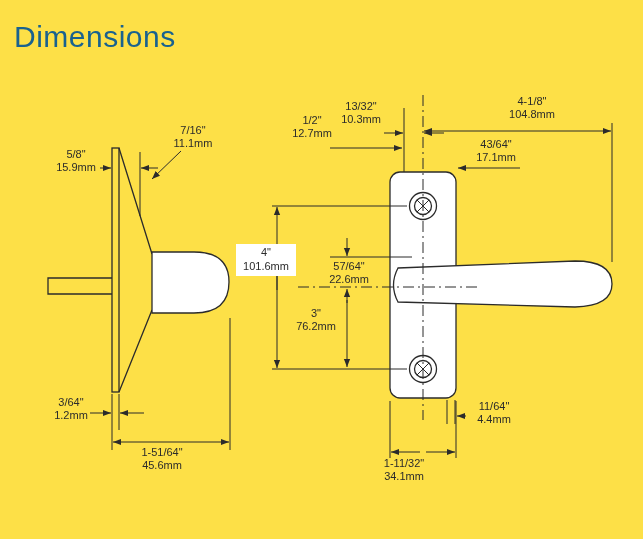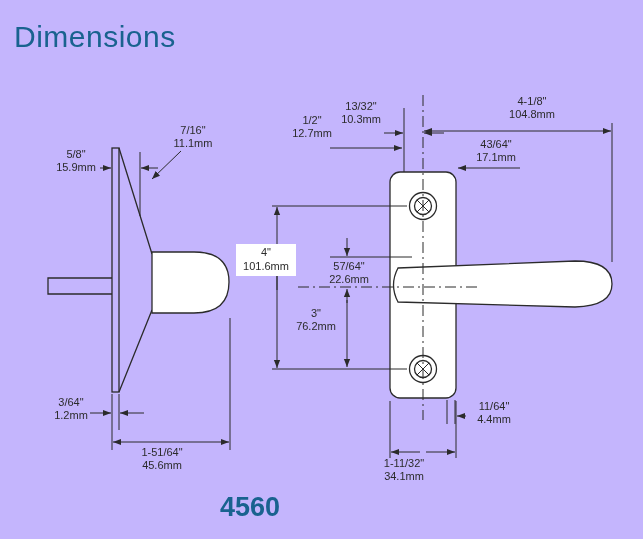--- a/index.html
+++ b/index.html
@@ -1,19 +1,19 @@
 <!DOCTYPE html>
 <html><head>
 <meta charset="utf-8">
 <style>
   html,body{margin:0;padding:0;background:#ffffff;}
   .canvas{
     position:relative;
     width:643px;height:539px;
-    background:#c4b5fd;
+    background:#fde047;
     font-family:"Liberation Sans",sans-serif;
     overflow:hidden;
   }
   .title{
     position:absolute;left:14px;top:20px;
     font-size:30px;font-weight:400;letter-spacing:.5px;
     color:#19628f;
   }
   .model{
     position:absolute;left:185px;top:492px;width:130px;
@@ -153,15 +153,14 @@
       <text x="349" y="283">22.6mm</text>
       <text x="316" y="317">3"</text>
       <text x="316" y="330">76.2mm</text>
       <text x="494" y="410">11/64"</text>
       <text x="494" y="423">4.4mm</text>
       <text x="404" y="467">1-11/32"</text>
       <text x="404" y="480">34.1mm</text>
     </g>
   </svg>
 
-  <div class="model">4560</div>
 
 </div>
 
 </body></html>

